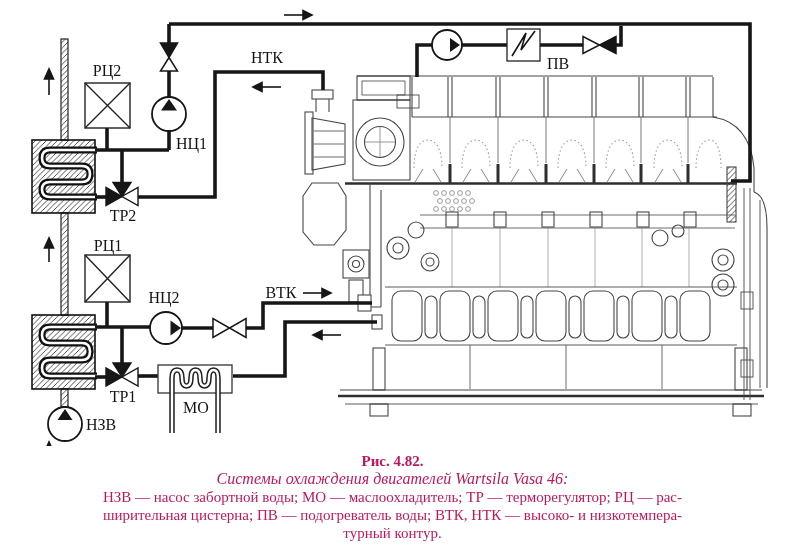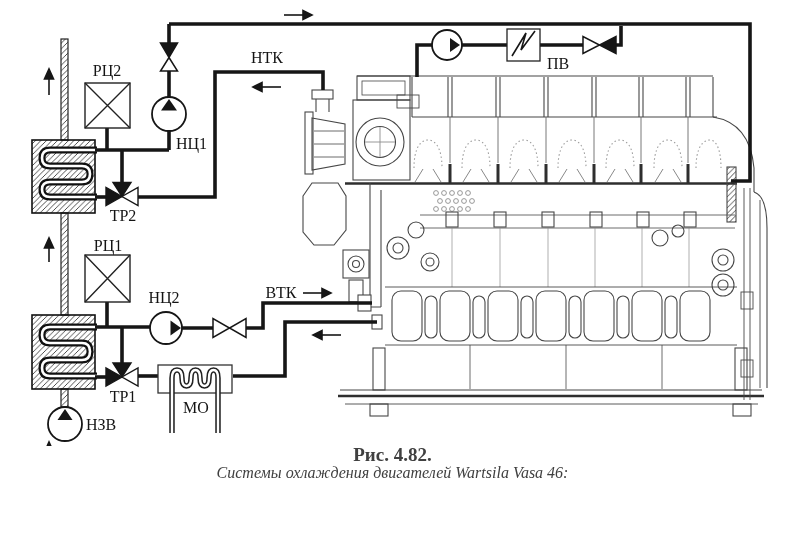--- a/index.html
+++ b/index.html
@@ -1,21 +1,21 @@
 <!DOCTYPE html>
 <html><head>
 <meta charset="utf-8">
 <style>
   html,body{margin:0;padding:0;background:#fff;}
   .page{position:relative;width:785px;height:560px;background:#ffffff;overflow:hidden;
-        font-family:"Liberation Serif", serif;color:#404040;}
+        font-family:"Liberation Serif", serif;color:#be185d;}
   .diagram-wrap{position:absolute;left:0;top:0;width:785px;height:446px;}
   svg text{font-family:"Liberation Serif", serif;fill:#141414;}
   .caption{position:absolute;left:0;top:444px;width:785px;text-align:center;line-height:18px;}
-  .fig-num{font-weight:bold;font-size:19px;margin-top:2px;}
+  .fig-num{font-weight:bold;font-size:15px;margin-top:8px;}
   .fig-title{font-style:italic;font-size:16px;}
   .fig-legend{font-size:15px;}
   .fig-legend div{white-space:nowrap;}
 </style>
 </head>
 <body>
 
 <div class="page">
   <div class="diagram-wrap">
   <svg width="785" height="446" viewBox="0 0 785 446" xmlns="http://www.w3.org/2000/svg">
@@ -325,14 +325,19 @@
       <text x="196" y="413" text-anchor="middle">МО</text>
       <text x="86" y="430" text-anchor="start">НЗВ</text>
       <text x="558" y="69" text-anchor="middle">ПВ</text>
     </g>
   </svg>
   </div>
 
   <div class="caption">
     <div class="fig-num">Рис. 4.82.</div>
     <div class="fig-title">Системы охлаждения двигателей Wartsila Vasa 46:</div>
+    <div class="fig-legend">
+      <div>НЗВ — насос забортной воды; МО — маслоохладитель; ТР — терморегулятор; РЦ — рас-</div>
+      <div>ширительная цистерна; ПВ — подогреватель воды; ВТК, НТК — высоко- и низкотемпера-</div>
+      <div>турный контур.</div>
+    </div>
   </div>
 </div>
 
 </body></html>

